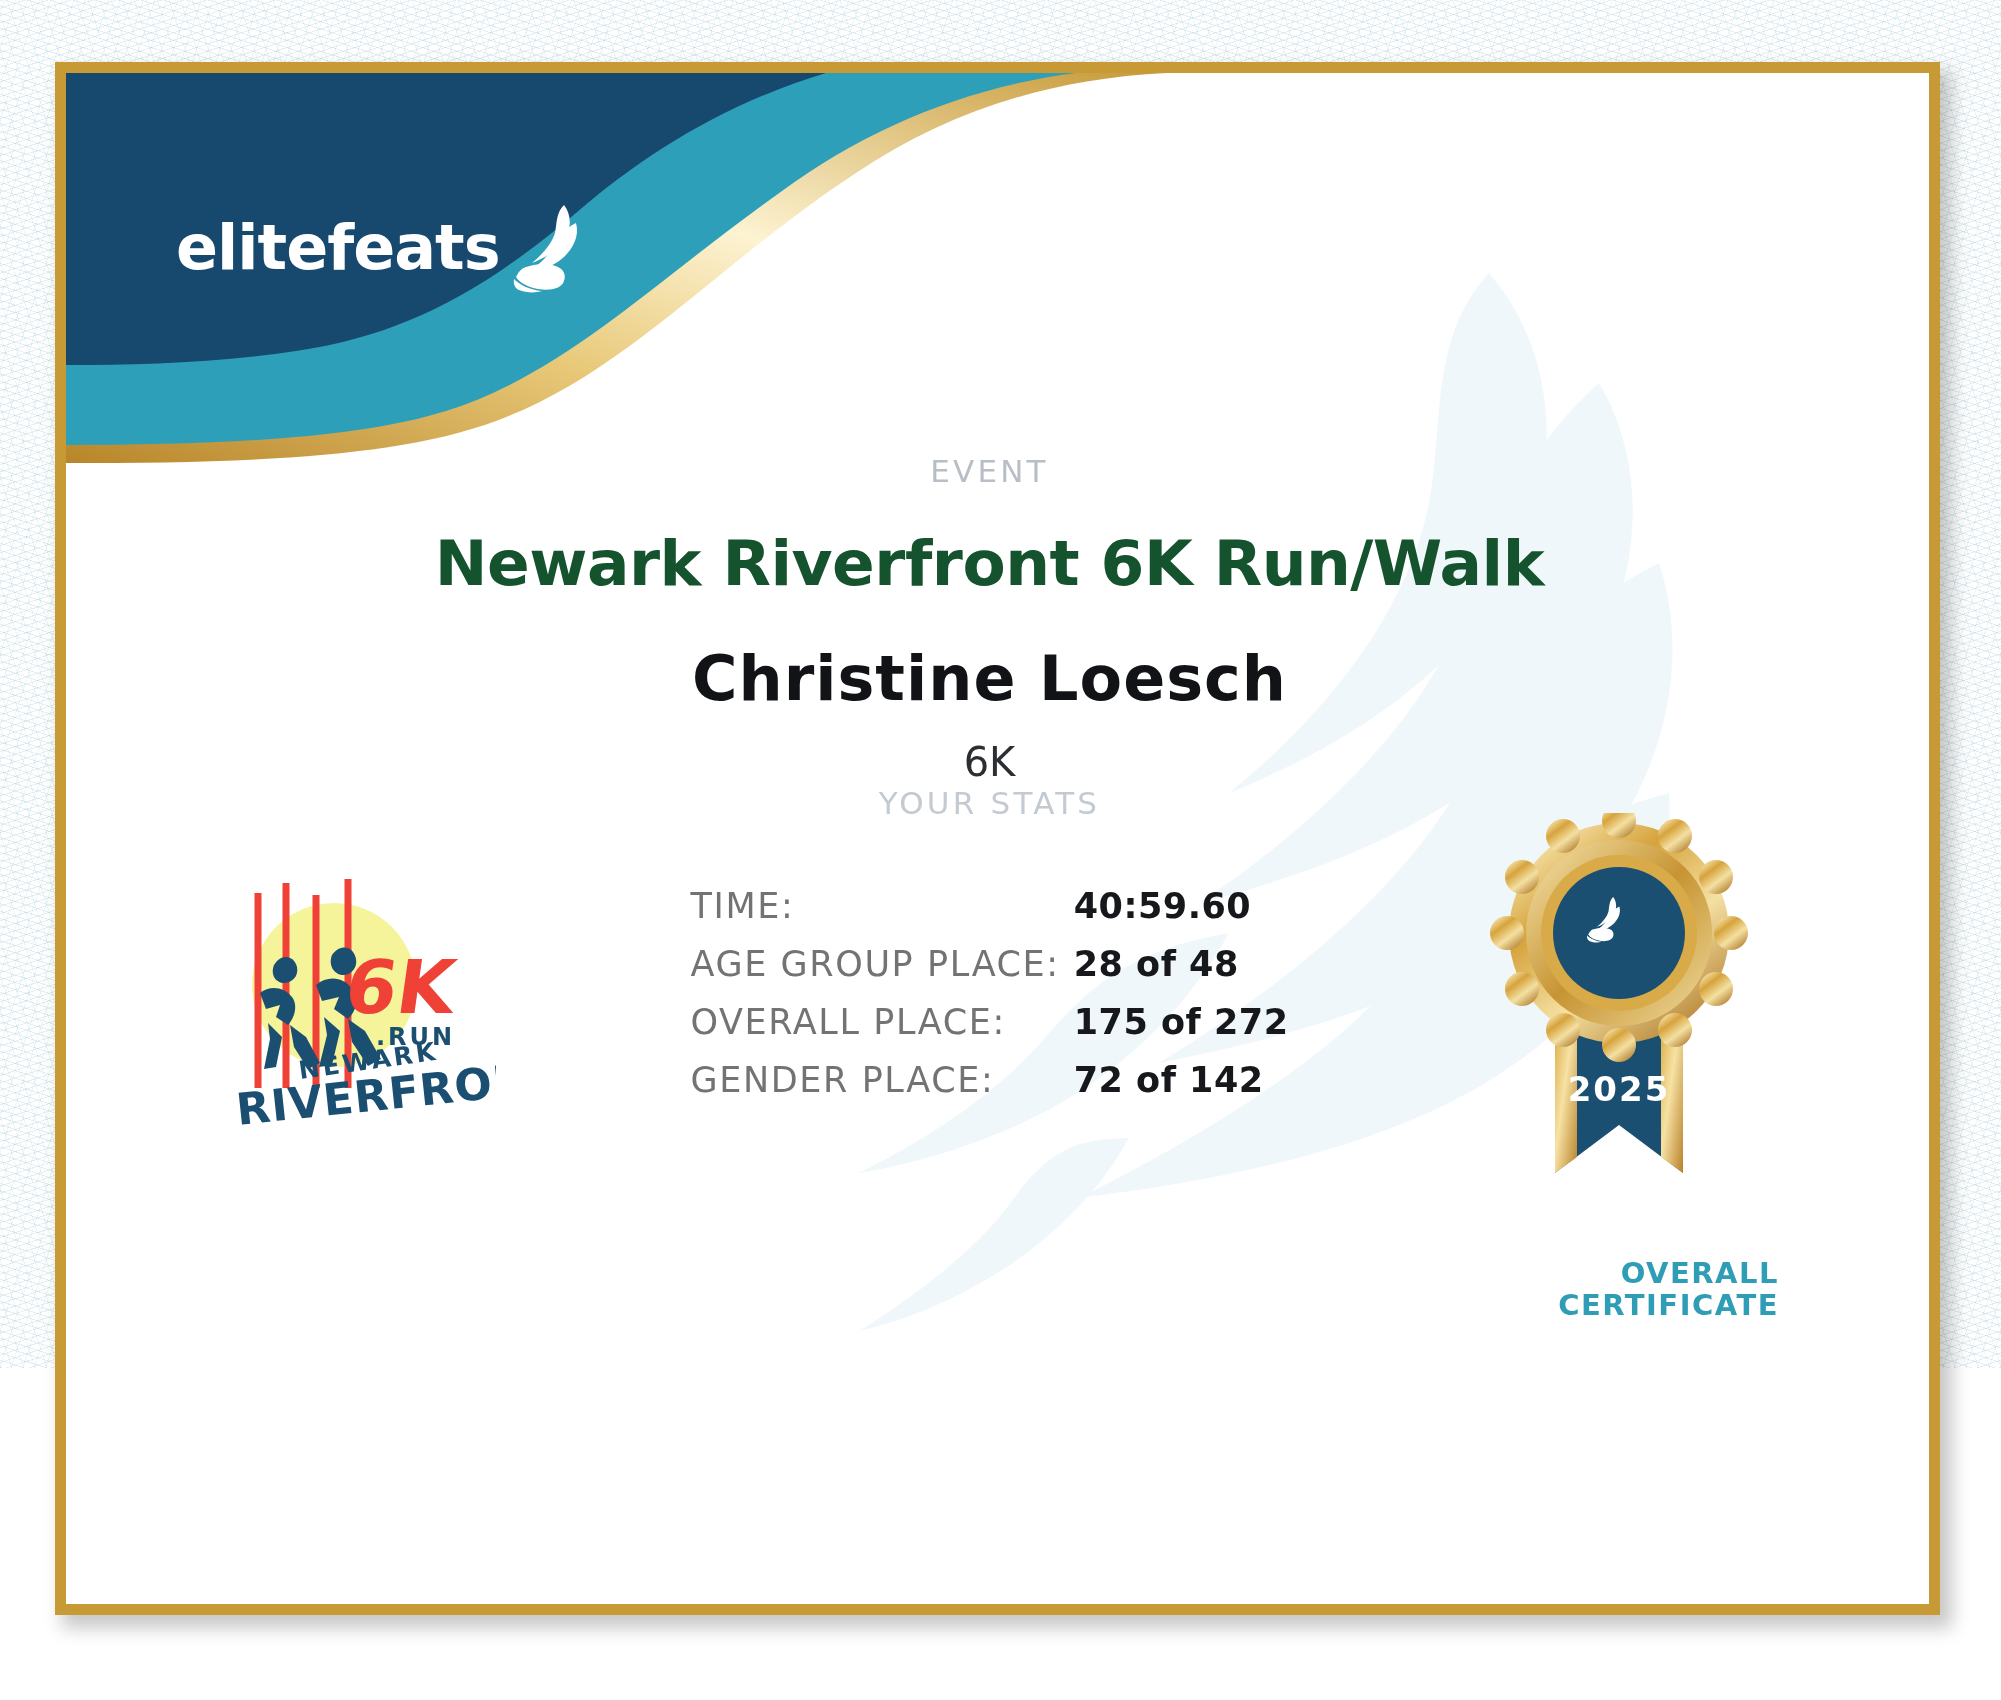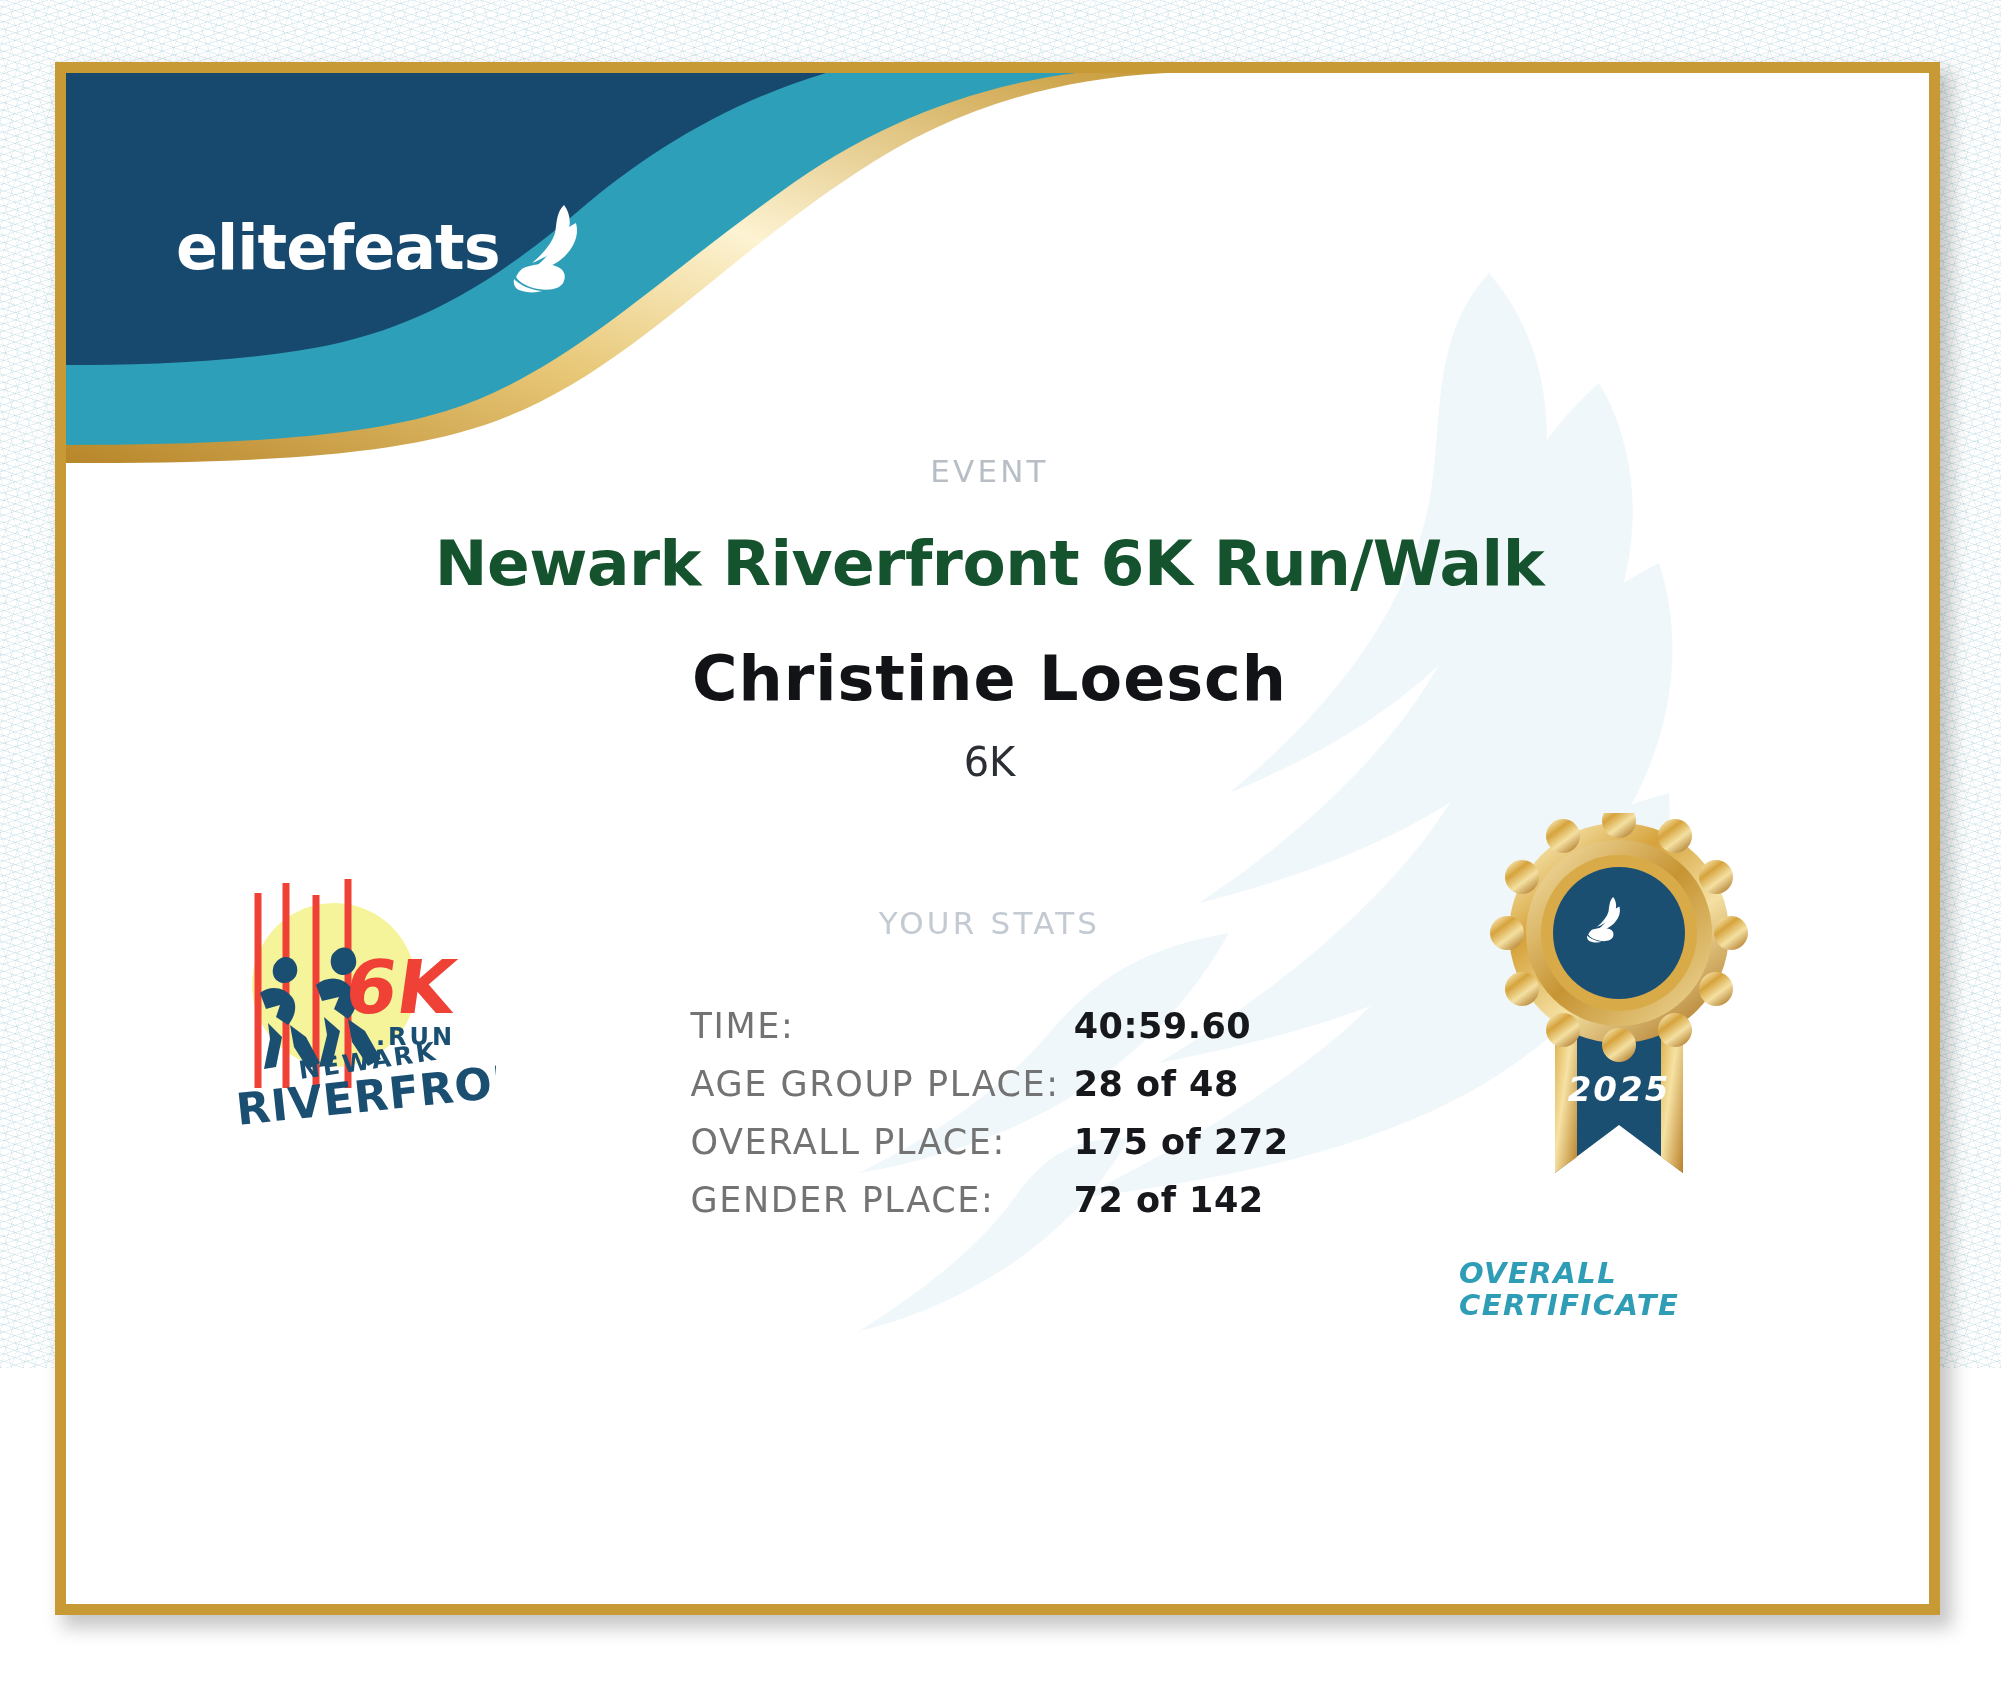--- a/index.html
+++ b/index.html
@@ -129,21 +129,20 @@
     letter-spacing: 1px;
     font-family: "DejaVu Sans", sans-serif;
   }
   .distance {
     color: #2b2f33;
     font-size: 40px;
     margin-top: 24px;
     font-family: "DejaVu Sans", sans-serif;
   }
   .stats-label {
-    margin-top: 120px;
     color: #c3cad1;
     font-size: 31px;
     letter-spacing: 3.2px;
     text-transform: uppercase;
     font-family: "DejaVu Sans", sans-serif;
   }
 
   
   .stats-table {
     margin: 56px auto 0 auto;
@@ -176,22 +175,21 @@
     width: 280px;
     height: 290px;
   }
 
   
   .medal {
     position: absolute;
     right: 150px;
     top: 740px;
     width: 320px;
-    text-align: left;
-    font-style: italic;
+    text-align: right;
   }
   .medal-caption {
     color: #2f9db5;
     font-size: 29px;
     font-weight: bold;
     letter-spacing: 1.5px;
     line-height: 1.12;
     margin-top: 10px;
     font-family: "DejaVu Sans", sans-serif;
   }

